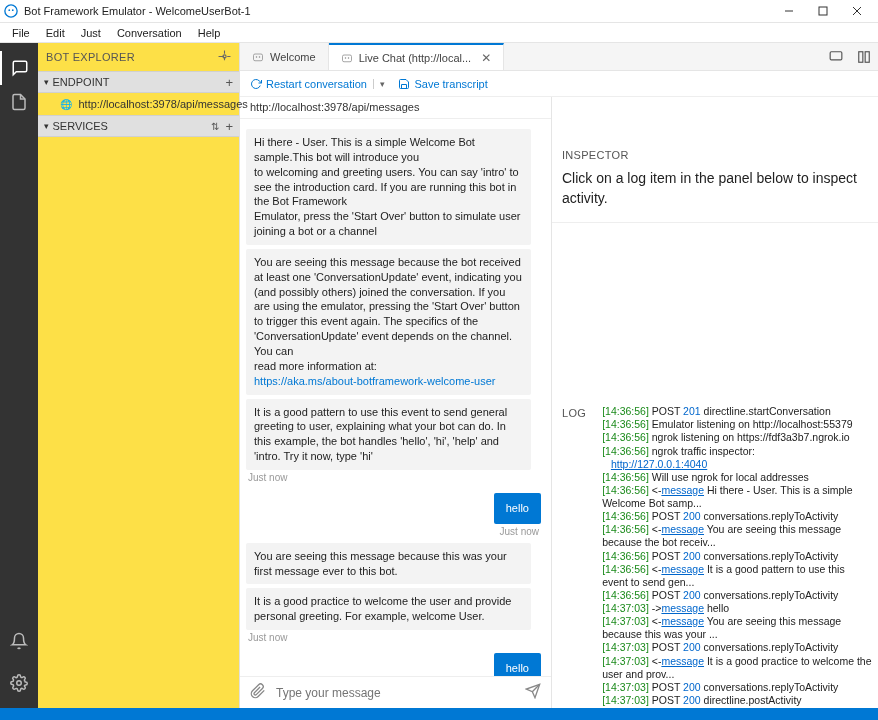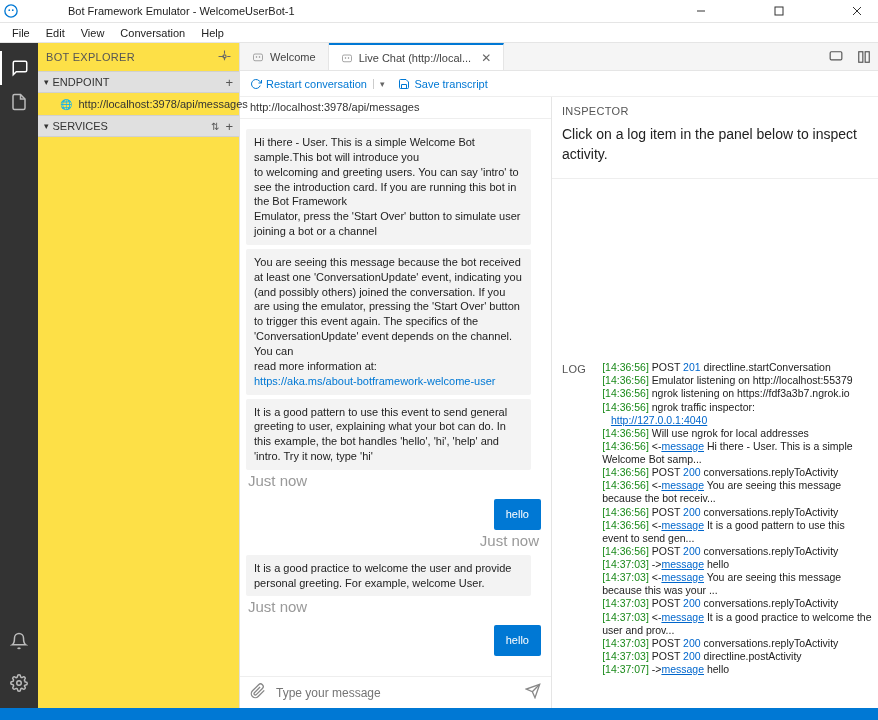--- a/index.html
+++ b/index.html
@@ -1,18 +1,18 @@
 <!DOCTYPE html>
 <html><head>
 <meta charset="utf-8">
 <style>
 * { box-sizing: border-box; margin: 0; padding: 0; font-family: "Segoe UI", Arial, sans-serif; }
 body { width: 878px; height: 720px; overflow: hidden; background: #fff; display: flex; flex-direction: column; font-size: 12px; }
 
-.titlebar { height: 23px; background: #fff; display: flex; align-items: center; padding: 0 4px; border-bottom: 1px solid #e5e5e5; gap: 44px; }
+.titlebar { height: 23px; background: #fff; display: flex; align-items: center; padding: 0 4px; border-bottom: 1px solid #e5e5e5; }
 .titlebar .app-icon { width: 14px; height: 14px; margin-right: 6px; }
 .titlebar .title { font-size: 11px; color: #222; }
 .titlebar .spacer { flex: 1; }
 .titlebar .winbtn { width: 34px; height: 22px; display: flex; align-items: center; justify-content: center; color: #333; }
 
 .menubar { height: 20px; background: #fff; display: flex; align-items: center; padding: 0 4px; border-bottom: 1px solid #e5e5e5; }
 .menubar span { font-size: 11px; padding: 2px 8px; color: #222; }
 
 .main { flex: 1; display: flex; min-height: 0; }
 
@@ -43,31 +43,31 @@
 .toolbar .tbtn { display: flex; align-items: center; gap: 4px; color: #0078d4; }
 .toolbar .tbtn .chev2 { color: #666; font-size: 9px; margin-left: 2px; border-left:1px solid #ccc; padding-left:6px;}
 
 .workspace { flex: 1; display: flex; min-height: 0; }
 
 .chat-col { width: 312px; display: flex; flex-direction: column; border-right: 1px solid #e5e5e5; }
 .chat-url { height: 22px; padding: 4px 10px; font-size: 11px; color: #333; border-bottom: 1px solid #eee; }
 .chat-msgs { flex: 1; overflow-y: auto; padding: 6px 10px 6px 6px; }
 .bubble { background: #f3f3f3; border-radius: 2px; padding: 6px 8px; margin: 4px 0 0 0; font-size: 11px; line-height: 1.35; color: #222; max-width: 285px; }
 .bubble a { color: #0078d4; text-decoration: none; }
-.ts { font-size: 15px; color: #999; margin: 2px 0 6px 2px; }
+.ts { font-size: 10px; color: #999; margin: 2px 0 6px 2px; }
 .ts.right { text-align: right; margin-right: 2px; }
 .row-right { display: flex; justify-content: flex-end; }
 .bubble.user { background: #0078d4; color: #fff; padding: 8px 12px; }
 .chat-input { height: 32px; border-top: 1px solid #eee; display: flex; align-items: center; padding: 0 10px; gap: 10px; }
 .chat-input input { flex: 1; border: none; outline: none; font-size: 12px; }
 .chat-input .attach, .chat-input .send { color: #888; }
 
 .right-col { flex: 1; display: flex; flex-direction: column; min-width: 0; }
 .inspector { padding: 8px 10px; border-bottom: 1px solid #eee; }
-.inspector .insp-title { font-size: 11px; color: #555; letter-spacing: .3px; margin-bottom: 8px; }
+.inspector .insp-title { font-size: 11px; color: #555; letter-spacing: .3px; margin-bottom: 8px; margin-top: 44px; }
 .inspector p { font-size: 14px; line-height: 1.4; color: #222; margin-bottom: 6px; }
 .inspector a { color: #0078d4; text-decoration: none; }
 
 .log-wrap { flex: 1; display: flex; min-height: 0; margin-top: 180px;}
 .log-title { font-size: 11px; color: #555; letter-spacing: .3px; padding: 4px 10px; }
 .log { flex: 1; overflow: auto; font-family: Consolas, monospace; font-size: 10.5px; line-height: 1.25; padding: 2px 6px 6px 6px; color: #222; white-space: pre-wrap; }
 .log .t { color: #1a8a1a; }
 .log .k { color: #0066cc; text-decoration: underline; }
 .log .n { color: #0066cc; }
 
@@ -98,21 +98,21 @@
       <svg width="10" height="10">
         <line x1="1" y1="1" x2="9" y2="9" stroke="#333"></line>
         <line x1="9" y1="1" x2="1" y2="9" stroke="#333"></line>
       </svg>
     </div>
 </div>
 
 <div class="menubar">
   <span>File</span>
   <span>Edit</span>
-  <span>View</span>
+  <span>Just</span>
   <span>Conversation</span>
   <span>Help</span>
 </div>
 
 <div class="main">
 
   <div class="activitybar">
     <div class="ab-icon active">
         <svg width="18" height="18" viewBox="0 0 24 24" fill="none" stroke="currentColor" stroke-width="2">
           <path d="M21 15a2 2 0 0 1-2 2H7l-4 4V5a2 2 0 0 1 2-2h14a2 2 0 0 1 2 2z"></path>
@@ -224,20 +224,21 @@
 to welcoming and greeting users. You can say 'intro' to see the introduction card. If you are running this bot in the Bot Framework
 Emulator, press the 'Start Over' button to simulate user joining a bot or a channel</span></div>
           <div class="bubble"><span style="white-space:pre-wrap">You are seeing this message because the bot received at least one 'ConversationUpdate' event, indicating you (and possibly others) joined the conversation. If you are using the emulator, pressing the 'Start Over' button to trigger this event again. The specifics of the 'ConversationUpdate' event depends on the channel. You can
 read more information at:</span><br><a href="#">https://aka.ms/about-botframework-welcome-user</a></div>
           <div class="bubble"><span>It is a good pattern to use this event to send general greeting to user, explaining what your bot can do. In this example, the bot handles 'hello', 'hi', 'help' and 'intro. Try it now, type 'hi'</span></div>
           <div class="ts">Just now</div>
           <div class="row-right">
               <div class="bubble user"><span>hello</span></div>
             </div>
           <div class="ts right">Just now</div>
+          <div class="bubble"><span>You are seeing this message because this was your first message ever to this bot.</span></div>
           <div class="bubble"><span>It is a good practice to welcome the user and provide personal greeting. For example, welcome User.</span></div>
           <div class="ts">Just now</div>
           <div class="row-right">
               <div class="bubble user"><span>hello</span></div>
             </div>
 
         </div>
         <div class="chat-input">
           <span class="attach"><svg width="16" height="16" viewBox="0 0 24 24" fill="none" stroke="#888" stroke-width="2">
                 <path d="M21.44 11.05l-9.19 9.19a6 6 0 0 1-8.49-8.49l9.19-9.19a4 4 0 0 1 5.66 5.66l-9.2 9.19a2 2 0 0 1-2.83-2.83l8.49-8.48"></path>

